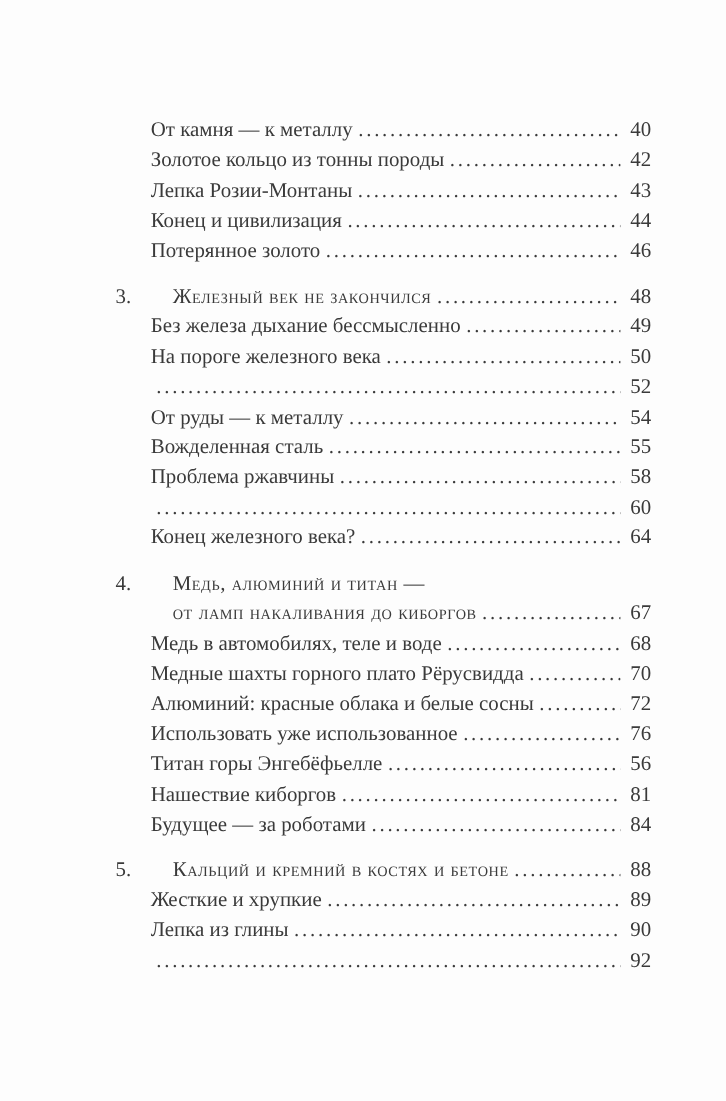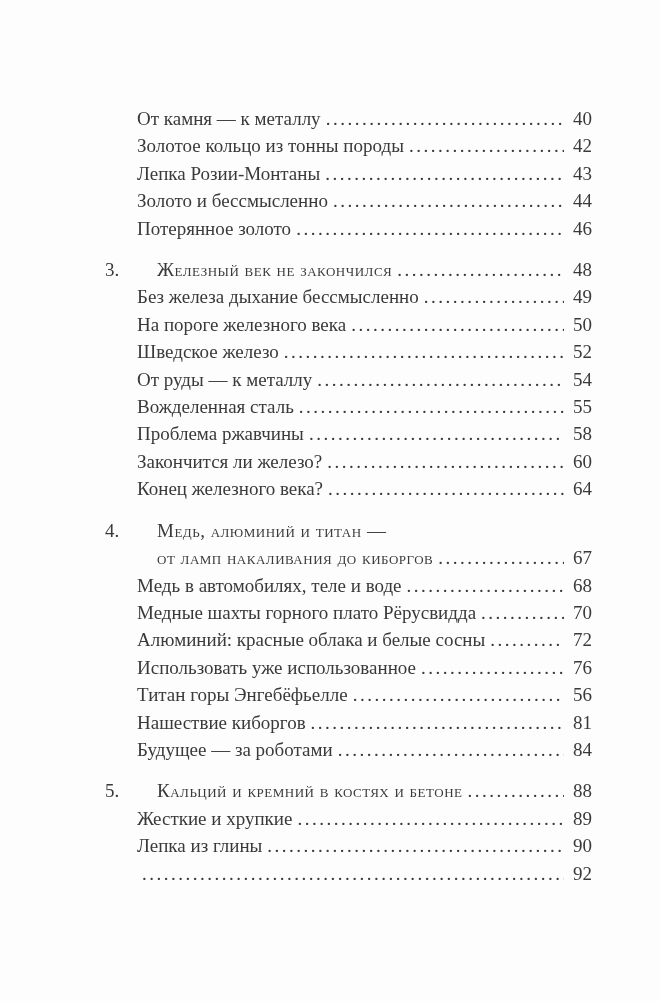--- a/index.html
+++ b/index.html
@@ -77,21 +77,21 @@
     <span class="pg">42</span>
   </div>
       <div class="toc-row sub">
     <span class="num"></span>
     <span class="title">Лепка Розии-Монтаны</span>
     <span class="leader">........................................................................................................................</span>
     <span class="pg">43</span>
   </div>
       <div class="toc-row sub">
     <span class="num"></span>
-    <span class="title">Золото и бессмысленно</span>
+    <span class="title">Конец и цивилизация</span>
     <span class="leader">........................................................................................................................</span>
     <span class="pg">44</span>
   </div>
       <div class="toc-row sub">
     <span class="num"></span>
     <span class="title">Потерянное золото</span>
     <span class="leader">........................................................................................................................</span>
     <span class="pg">46</span>
   </div>
       <div class="toc-row chapter gap">
@@ -107,21 +107,20 @@
     <span class="pg">49</span>
   </div>
       <div class="toc-row sub">
     <span class="num"></span>
     <span class="title">На пороге железного века</span>
     <span class="leader">........................................................................................................................</span>
     <span class="pg">50</span>
   </div>
       <div class="toc-row sub">
     <span class="num"></span>
-    <span class="title">Шведское железо</span>
     <span class="leader">........................................................................................................................</span>
     <span class="pg">52</span>
   </div>
       <div class="toc-row sub">
     <span class="num"></span>
     <span class="title">От руды — к металлу</span>
     <span class="leader">........................................................................................................................</span>
     <span class="pg">54</span>
   </div>
       <div class="toc-row sub">
@@ -131,21 +130,20 @@
     <span class="pg">55</span>
   </div>
       <div class="toc-row sub">
     <span class="num"></span>
     <span class="title">Проблема ржавчины</span>
     <span class="leader">........................................................................................................................</span>
     <span class="pg">58</span>
   </div>
       <div class="toc-row sub">
     <span class="num"></span>
-    <span class="title">Закончится ли железо?</span>
     <span class="leader">........................................................................................................................</span>
     <span class="pg">60</span>
   </div>
       <div class="toc-row sub">
     <span class="num"></span>
     <span class="title">Конец железного века?</span>
     <span class="leader">........................................................................................................................</span>
     <span class="pg">64</span>
   </div>
       <div class="toc-row chapter gap">

